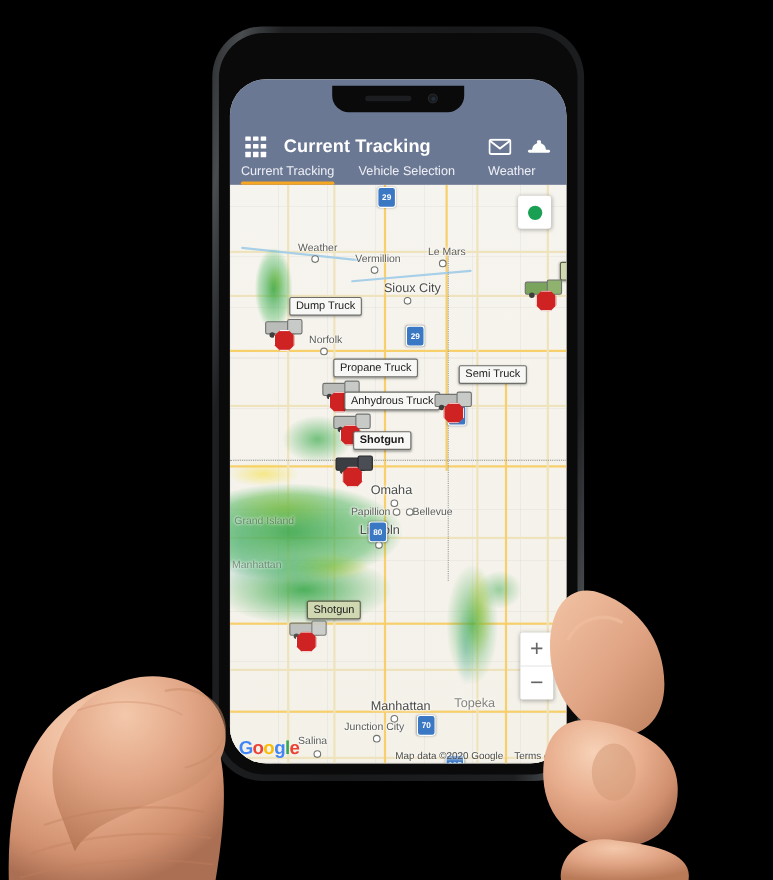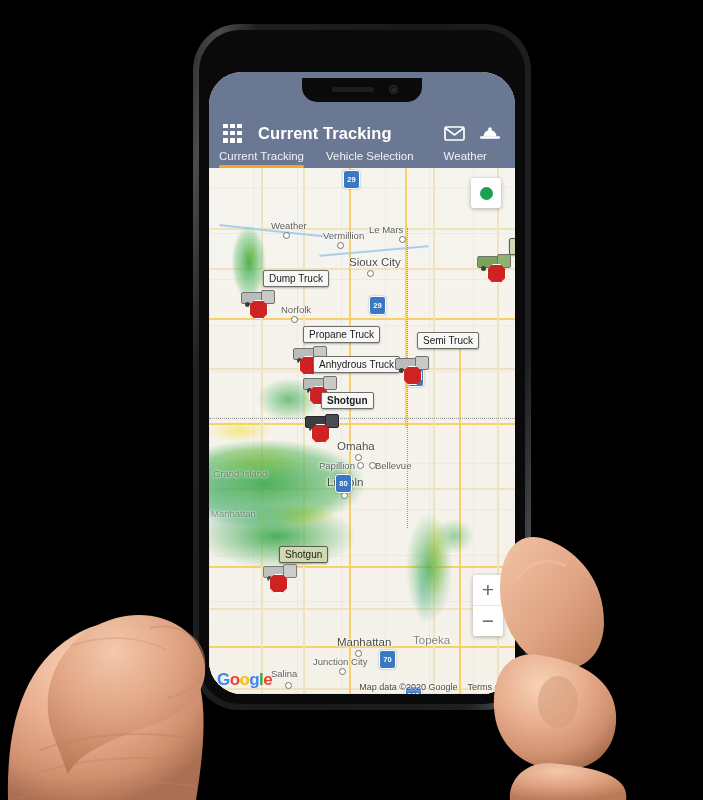--- a/index.html
+++ b/index.html
@@ -209,21 +209,21 @@
 
 
           <div id="status-btn">
             <div id="status-dot"></div>
           </div>
 
           <div class="mlabel" style="left:62px;top:52px;">Weather</div>
           <div class="mdot" style="left:74px;top:64px;"></div>
           <div class="mlabel" style="left:114px;top:62px;">Vermillion</div>
           <div class="mdot" style="left:128px;top:74px;"></div>
-          <div class="mlabel" style="left:160px;top:56px;">Le Mars</div>
+          <div class="mlabel" style="left:180px;top:56px;">Le Mars</div>
           <div class="mdot" style="left:190px;top:68px;"></div>
           <div class="mlabel big" style="left:140px;top:88px;">Sioux City</div>
           <div class="mdot" style="left:158px;top:102px;"></div>
           <div class="mlabel" style="left:72px;top:136px;">Norfolk</div>
           <div class="mdot" style="left:82px;top:148px;"></div>
           <div class="mlabel big" style="left:128px;top:272px;">Omaha</div>
           <div class="mdot" style="left:146px;top:286px;"></div>
           <div class="mlabel" style="left:110px;top:292px;">Papillion</div>
           <div class="mdot" style="left:148px;top:294px;"></div>
           <div class="mlabel" style="left:166px;top:292px;">Bellevue</div>

